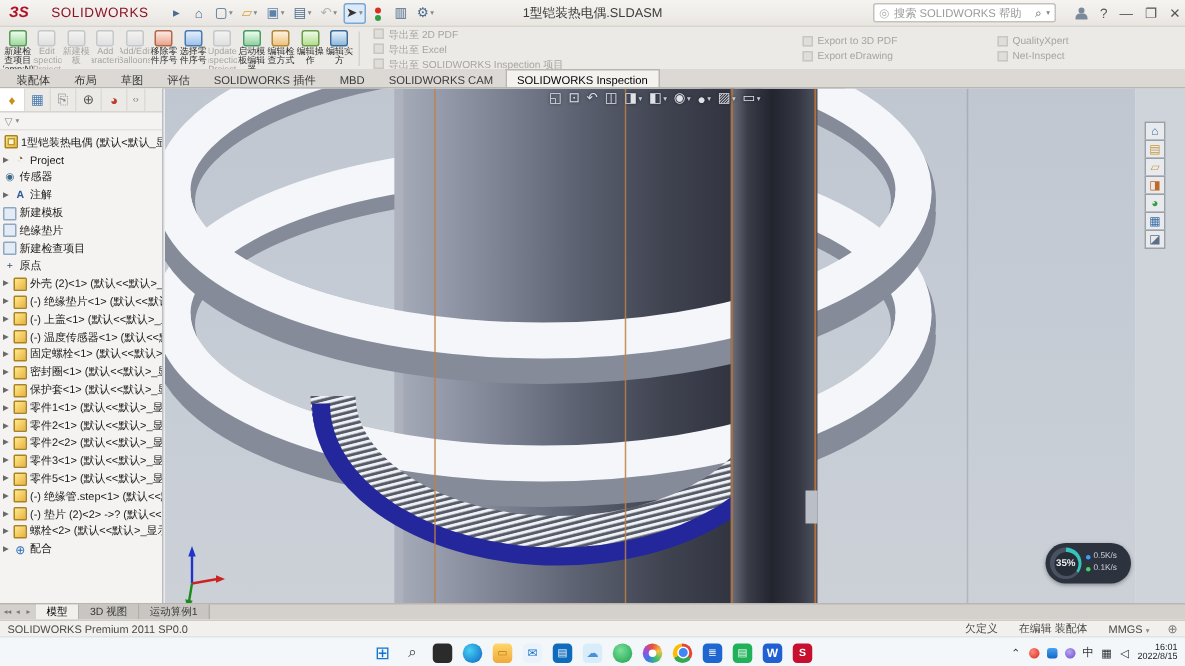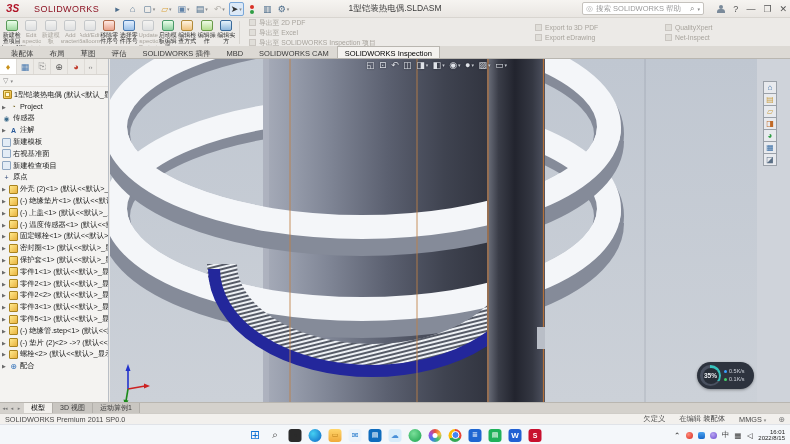--- a/index.html
+++ b/index.html
@@ -447,21 +447,21 @@
 
           <div class="trow">
 
             <span class="ticon ic-plane"></span>
             <span class="tlabel">新建模板</span>
           </div>
 
           <div class="trow">
 
             <span class="ticon ic-plane"></span>
-            <span class="tlabel">右视基准面</span>
+            <span class="tlabel">绝缘垫片</span>
           </div>
 
           <div class="trow">
 
             <span class="ticon ic-plane"></span>
             <span class="tlabel">新建检查项目</span>
           </div>
 
           <div class="trow">
 

